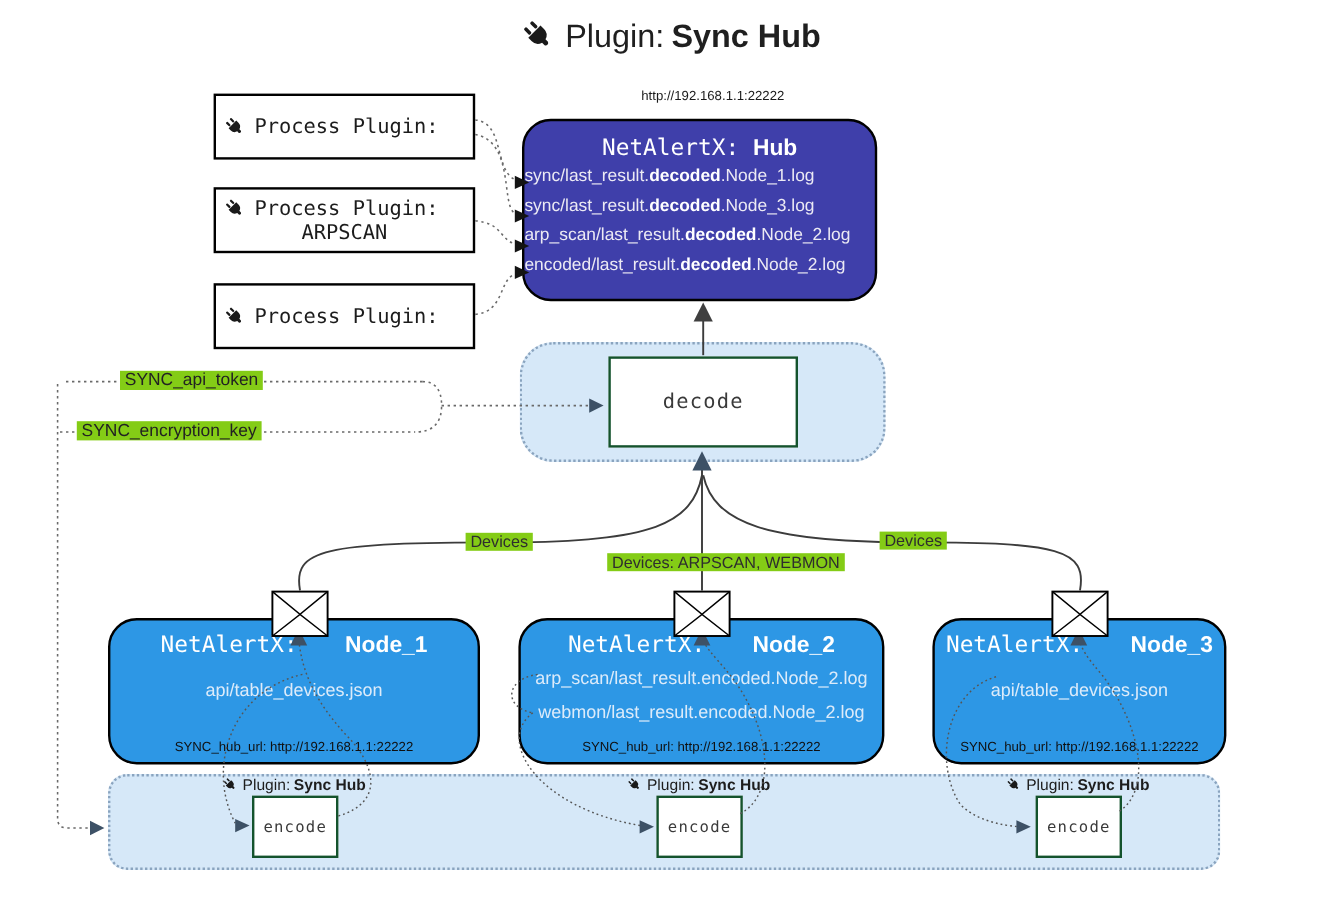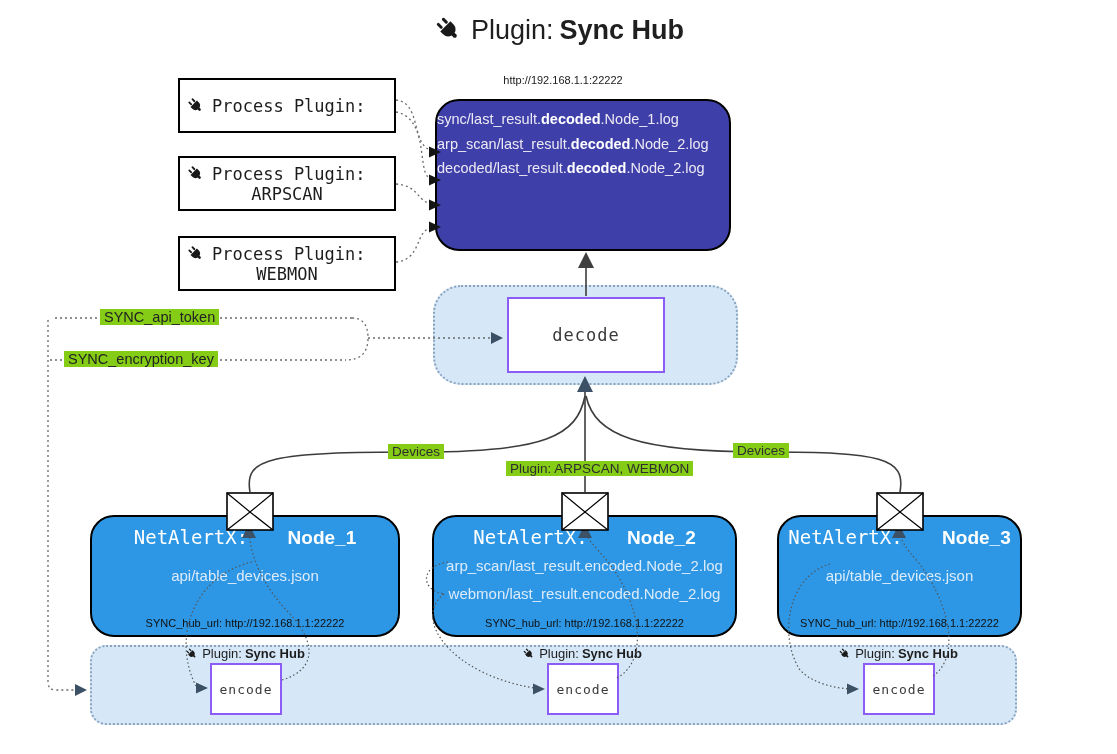--- a/index.html
+++ b/index.html
@@ -12,32 +12,32 @@
   .title .t-name{font-weight:bold;}
   .plug-ico{display:inline-block;}
 
   
   .pbox{left:178px;width:218px;height:55px;border:2px solid #000;background:#fff;z-index:2;
         display:flex;flex-direction:column;justify-content:center;padding:0;box-sizing:border-box;}
   .pbox .row1{display:flex;align-items:center;gap:6px;padding-left:6px;font-family:"DejaVu Sans Mono",monospace;font-size:17px;color:#1c1c1c;}
   .pbox .row2{text-align:center;font-family:"DejaVu Sans Mono",monospace;font-size:17px;color:#1c1c1c;}
 
   
-  .hub-url{left:415px;top:74px;width:296px;text-align:center;font-size:11px;color:#1a1a1a;z-index:2;}
+  .hub-url{left:446px;top:74px;width:296px;text-align:center;font-size:11px;color:#1a1a1a;z-index:2;}
   .hub{left:435px;top:99px;width:296px;height:152px;background:#3f3faa;border:2px solid #000;border-radius:24px;z-index:2;box-sizing:border-box;color:#eceaf4;}
   .hub .h-title{text-align:center;margin-top:11px;font-family:"DejaVu Sans Mono",monospace;font-size:19px;color:#fff;}
   .hub .h-title .t-name{font-family:"Liberation Sans",sans-serif;font-weight:bold;font-size:19px;}
   .hub .log{padding-left:0;font-size:14.5px;line-height:24.5px;white-space:nowrap;}
   .hub .log:first-of-type{margin-top:6px;}
   .hub .log b{color:#fff;}
 
   
   .panel{background:#d6e8f8;border:2px dotted #8aa4bf;box-sizing:border-box;z-index:1;}
   .decode-panel{left:433px;top:285px;width:305px;height:100px;border-radius:28px;}
-  .proc-box{background:#fff;border:2px solid #8b5cf6;box-sizing:border-box;z-index:2;display:flex;align-items:center;justify-content:center;font-family:"DejaVu Sans Mono",monospace;color:#3a3a3a;}
+  .proc-box{background:#fff;border:2px solid #14532d;box-sizing:border-box;z-index:2;display:flex;align-items:center;justify-content:center;font-family:"DejaVu Sans Mono",monospace;color:#3a3a3a;}
   .decode-box{left:507px;top:297px;width:158px;height:76px;font-size:17px;letter-spacing:1px;}
 
   
   .lbl{position:absolute;z-index:20;background:#84cc16;padding:0 4px;color:#2e2e2e;font-size:13.5px;white-space:nowrap;}
   .keylbl{font-size:14.5px;color:#222;}
 
   
   .node{background:#2d97e5;border:2px solid #000;border-radius:24px;z-index:2;box-sizing:border-box;top:515px;height:122px;position:absolute;color:#fff;}
   .node .n-title{text-align:center;margin-top:9px;font-family:"DejaVu Sans Mono",monospace;font-size:19px;color:#fff;white-space:nowrap;}
   .node .n-title .t-name{font-family:"Liberation Sans",sans-serif;font-weight:bold;font-size:19px;margin-left:28px;}
@@ -111,39 +111,43 @@
     <div class="row1">
       <svg class="plug-ico" width="20" height="20" viewBox="0 0 24 24">
           <g transform="rotate(-45 12 12)" fill="#1a1a1a">
             <rect x="8.2" y="2.3" width="2.2" height="5.2" rx="0.9"></rect>
             <rect x="13.6" y="2.3" width="2.2" height="5.2" rx="0.9"></rect>
             <path d="M6.6 8.1 h10.8 v3.1 a5.4 5.4 0 0 1 -3.9 5.2 v2.2 a1.6 1.6 0 0 1 -3 0 v-2.2 a5.4 5.4 0 0 1 -3.9 -5.2 z"></path>
           </g>
         </svg>
       <span>Process Plugin:</span>
     </div>
-    <div class="row2">WEBMON</div>
   </div>
 
   <div class="abs hub-url">http://192.168.1.1:22222</div>
   <div class="abs hub">
+    <div class="h-title">
+      <span>NetAlertX:</span>
+      <span class="t-name">Hub</span>
+    </div>
     <div class="log"><span>sync/last_result.</span><b>decoded</b><span>.Node_1.log</span></div>
+    <div class="log"><span>sync/last_result.</span><b>decoded</b><span>.Node_3.log</span></div>
     <div class="log"><span>arp_scan/last_result.</span><b>decoded</b><span>.Node_2.log</span></div>
-    <div class="log"><span>decoded/last_result.</span><b>decoded</b><span>.Node_2.log</span></div>
+    <div class="log"><span>encoded/last_result.</span><b>decoded</b><span>.Node_2.log</span></div>
   </div>
 
   <div class="abs panel decode-panel"></div>
   <div class="abs proc-box decode-box">decode</div>
 
   <div class="lbl keylbl" style="left:100px;top:309px;">SYNC_api_token</div>
   <div class="lbl keylbl" style="left:64px;top:351px;">SYNC_encryption_key</div>
 
   <div class="lbl" style="left:388px;top:444px;">Devices</div>
   <div class="lbl" style="left:733px;top:443px;">Devices</div>
-  <div class="lbl" style="left:506px;top:461px;">Plugin: ARPSCAN, WEBMON</div>
+  <div class="lbl" style="left:506px;top:461px;">Devices: ARPSCAN, WEBMON</div>
 
   <div class="node node1">
     <div class="n-title">
       <span>NetAlertX:</span>
       <span class="t-name">Node_1</span>
     </div>
     <div class="n-file">api/table_devices.json</div>
     <div class="n-url">SYNC_hub_url: http://192.168.1.1:22222</div>
   </div>
   <div class="node node2">

